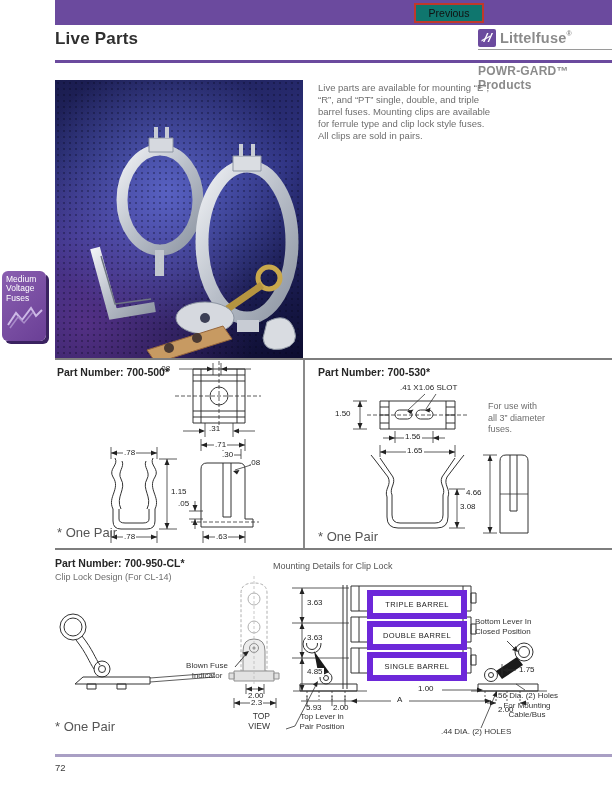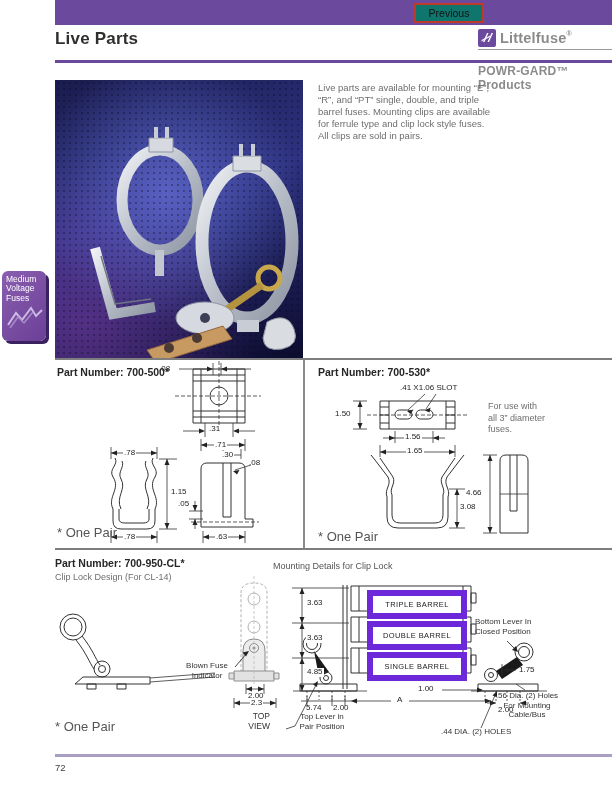--- a/index.html
+++ b/index.html
@@ -453,21 +453,21 @@
     <div class="lb" style="left:183px;top:160px;width:32px;text-align:right;font-size:8.5px">TOP
 VIEW</div>
     <span class="d bg" style="left:251px;top:48px">3.63</span>
     <span class="d bg" style="left:251px;top:83px">3.63</span>
     <span class="d bg" style="left:251px;top:117px">4.85</span>
     <div class="lb" style="left:420px;top:66px;width:72px">Bottom Lever In
 Closed Position</div>
     <span class="d" style="left:464px;top:115px">1.75</span>
     <span class="d" style="left:363px;top:134px">1.00</span>
     <span class="d bg" style="left:341px;top:145px">A</span>
-    <span class="d" style="left:251px;top:153px">5.74</span>
+    <span class="d" style="left:251px;top:153px">5.93</span>
     <span class="d" style="left:278px;top:153px">2.00</span>
     <span class="d" style="left:443px;top:155px">2.00</span>
     <div class="lb" style="left:428px;top:140px;width:88px;text-align:center">.56 Dia. (2) Holes
 For Mounting
 Cable/Bus</div>
     <div class="lb" style="left:386px;top:176px">.44 DIA. (2) HOLES</div>
     <div class="lb" style="left:236px;top:161px;width:62px;text-align:center">Top Lever in
 Pair Position</div>
     <div class="note" style="left:0;top:168px">* One Pair</div>
   </div>

